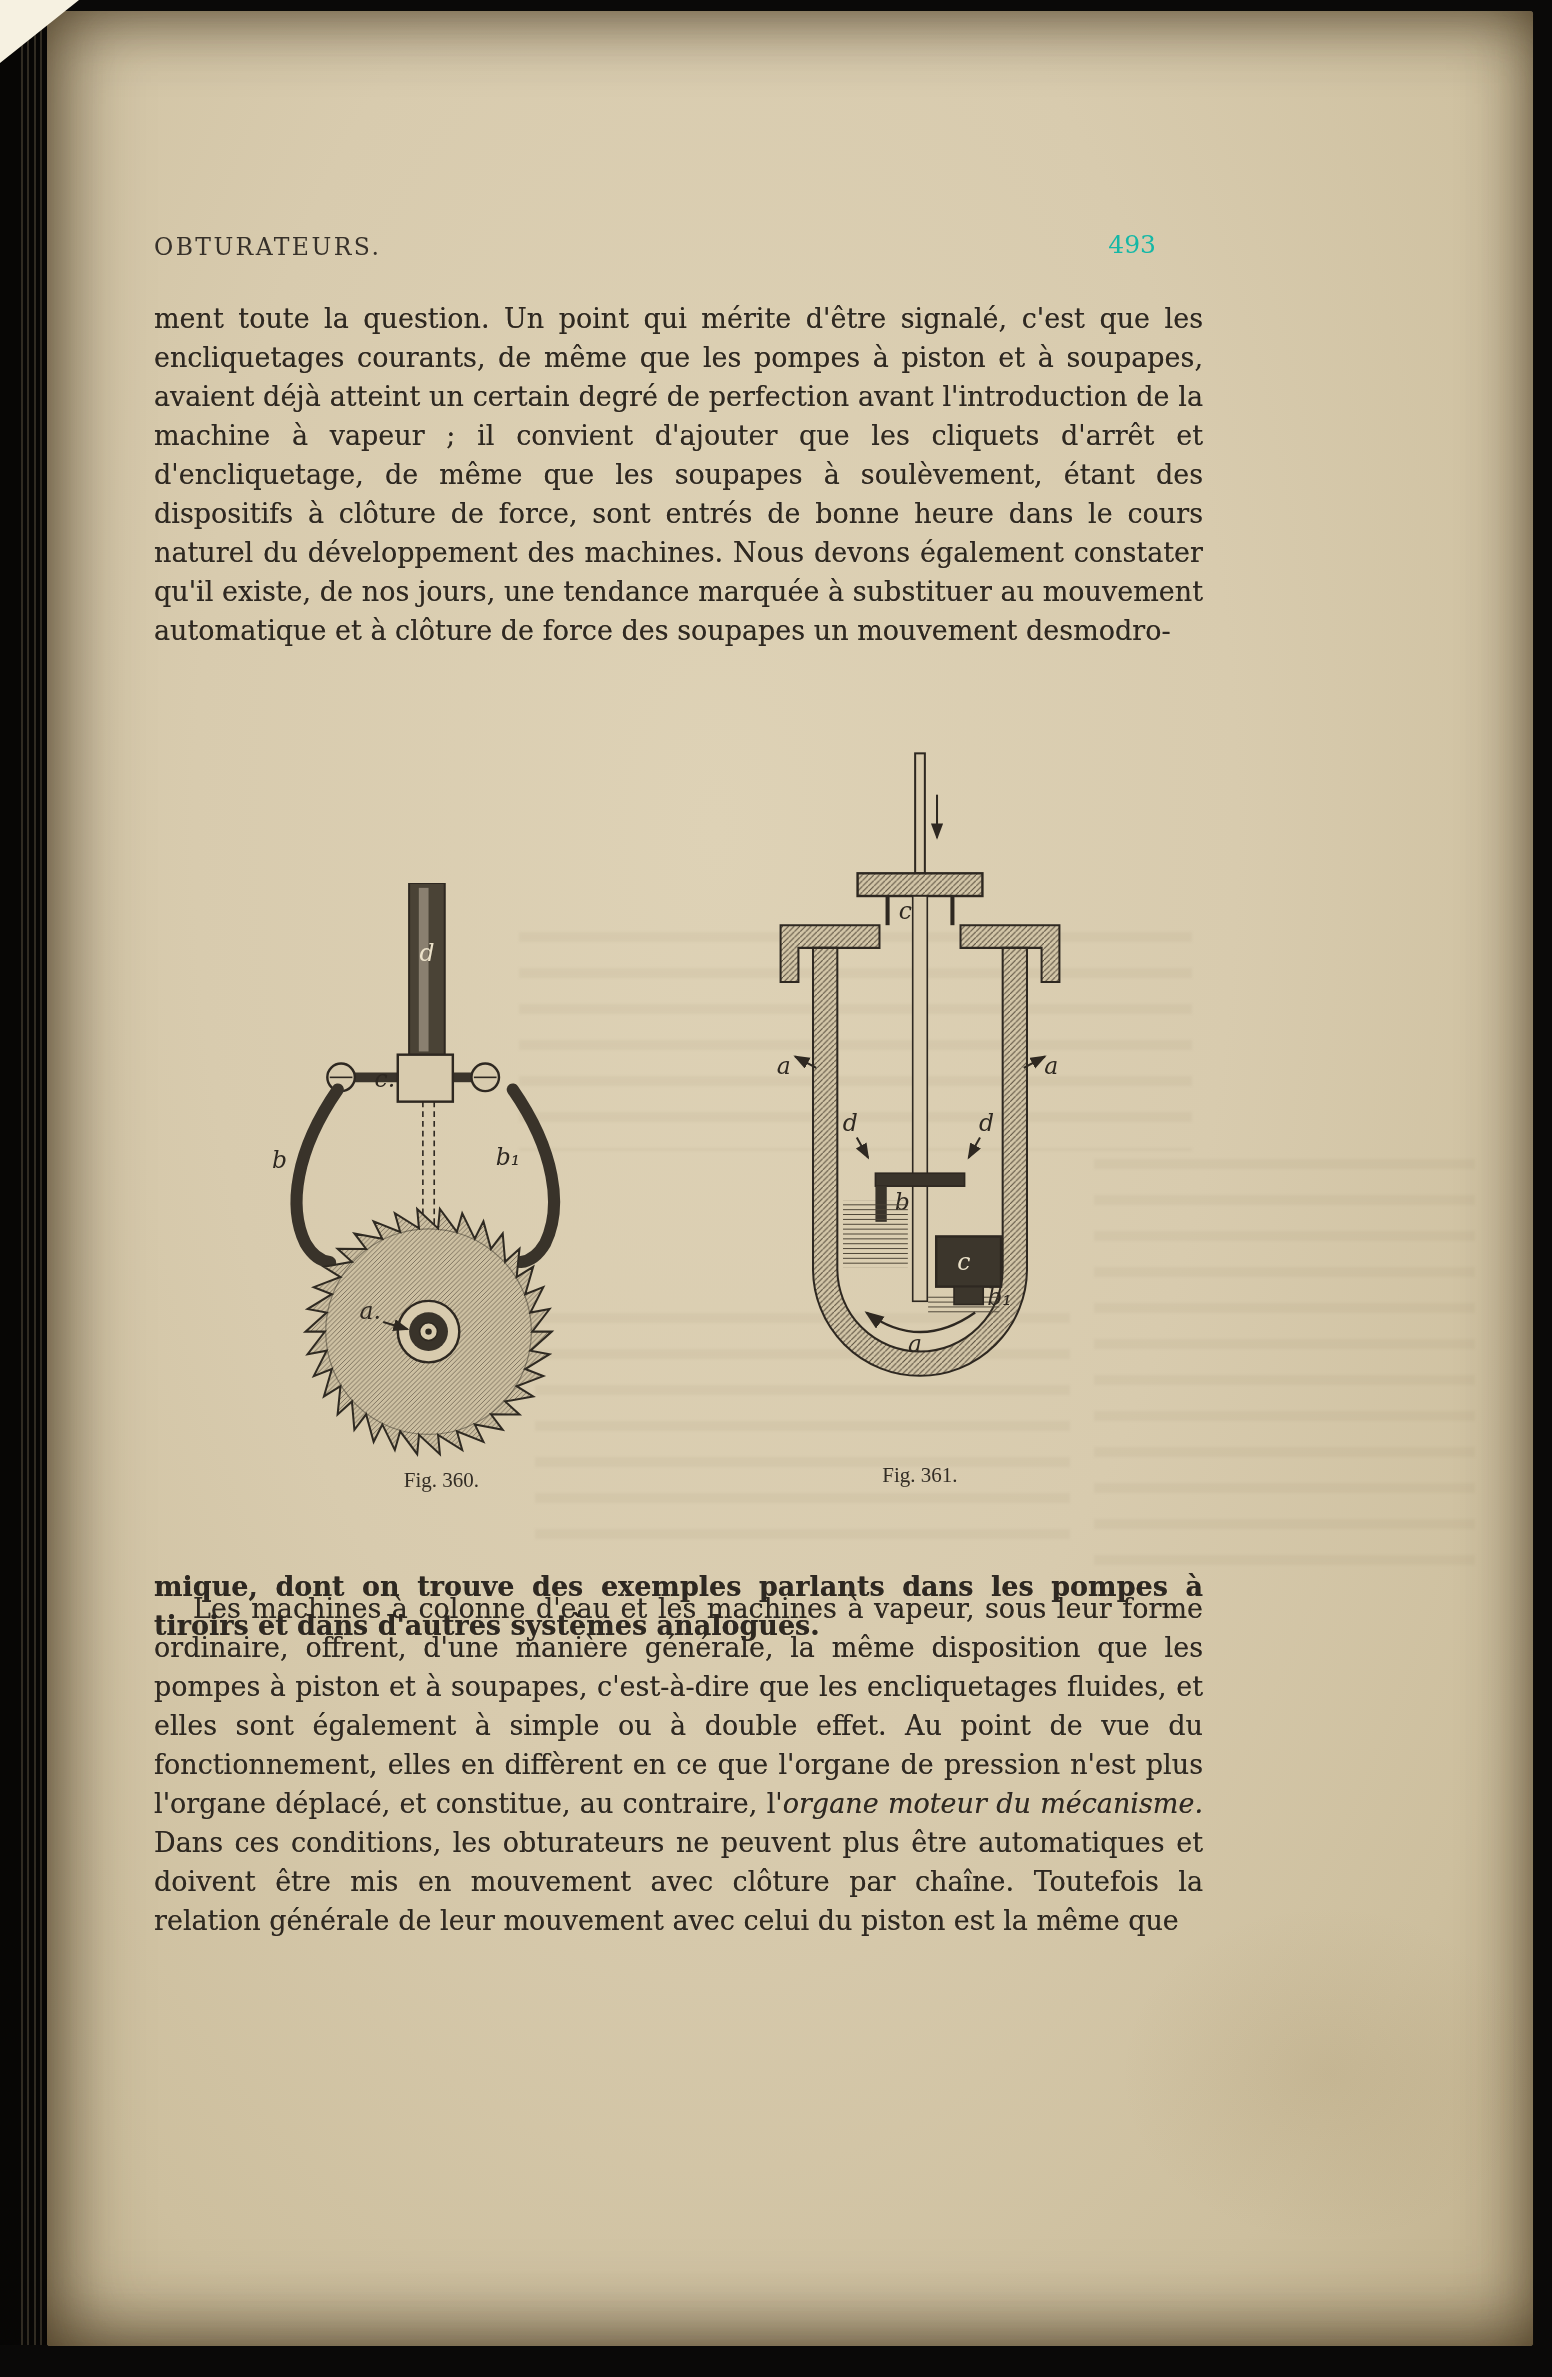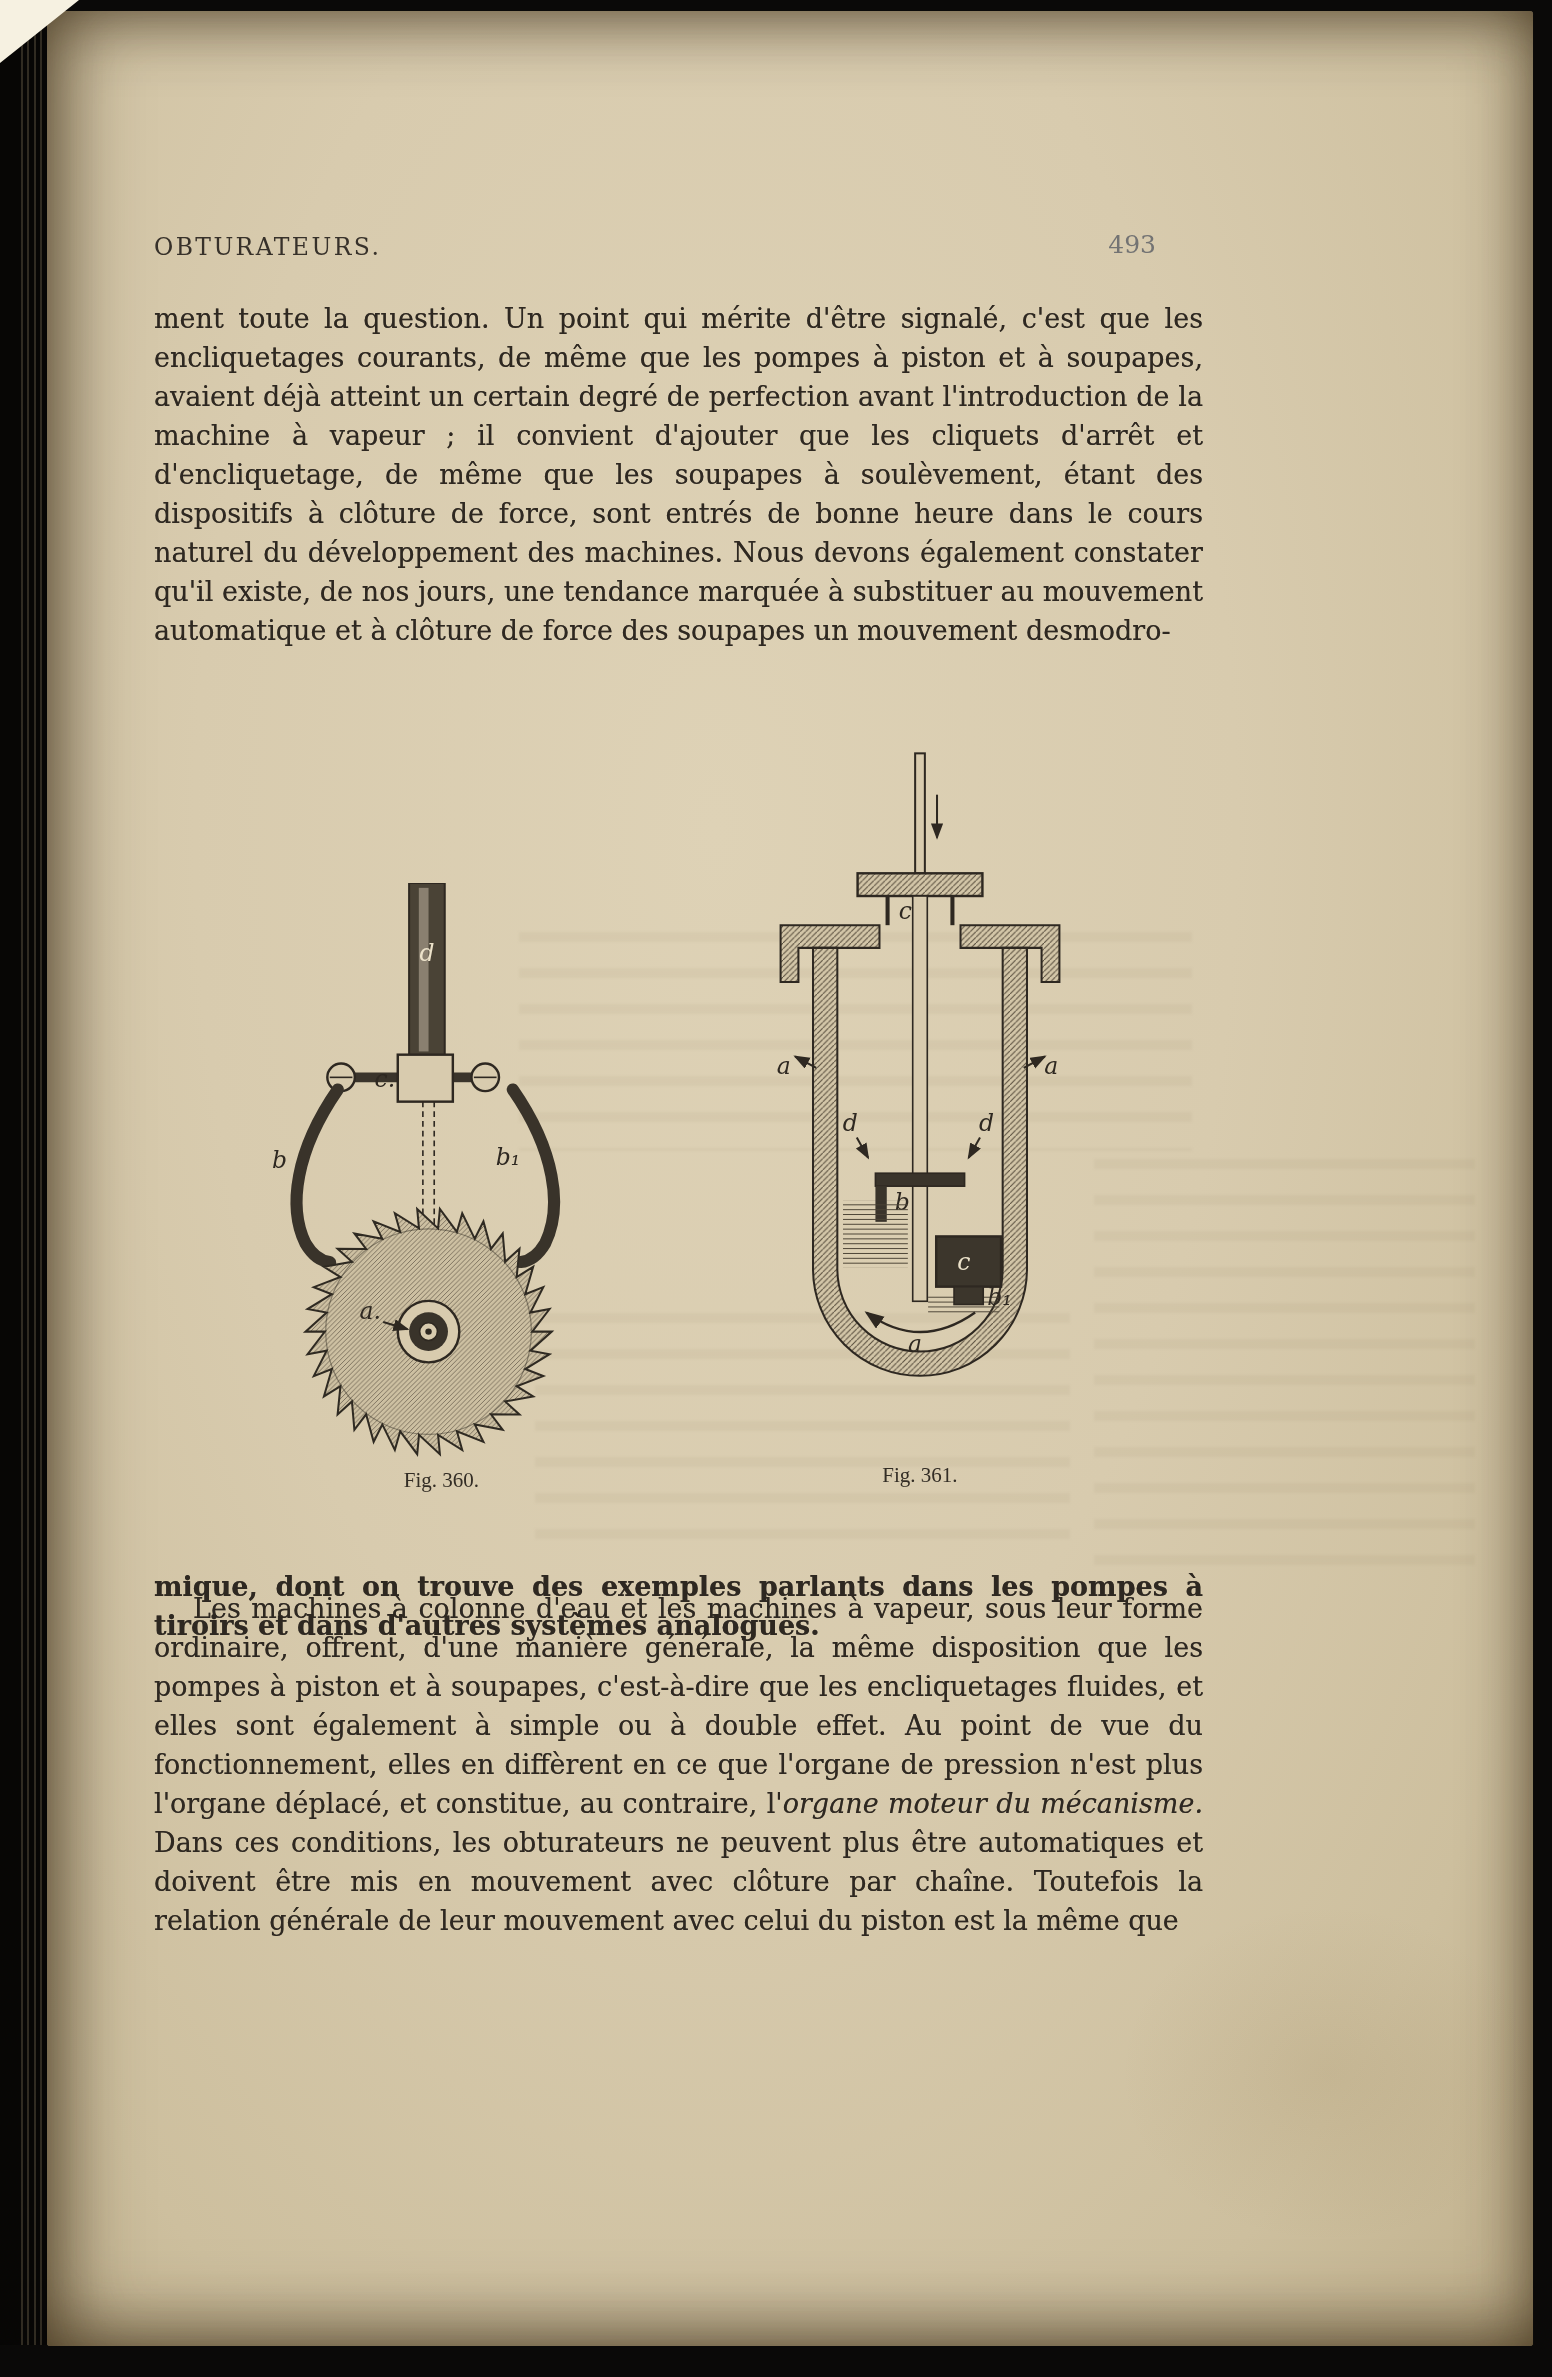--- a/index.html
+++ b/index.html
@@ -59,21 +59,21 @@
 
   .page-header{
     position:absolute;left:154px;top:233px;width:1049px;height:41px;
     color:var(--ink);
   }
   .running-title{
     display:block;text-align:left;
     font-size:23.5px;letter-spacing:2.4px;color:#37312a;
   }
   .page-number{
-    position:absolute;right:47px;top:-3.2px;font-size:25px;color:#737373;
+    position:absolute;right:47px;top:-3.2px;font-size:25px;color:#14b8a6;
   }
   .para{
     position:absolute;left:154px;width:1049px;
     font-size:27px;line-height:39px;text-align:justify;
     color:var(--ink);
     text-shadow:0 0 0.4px rgba(46,40,33,.6);
   }
   #p1{top:272px;}
   #p2{top:1540px;font-weight:bold;}
   #p3{top:1562px;text-indent:39px;}

